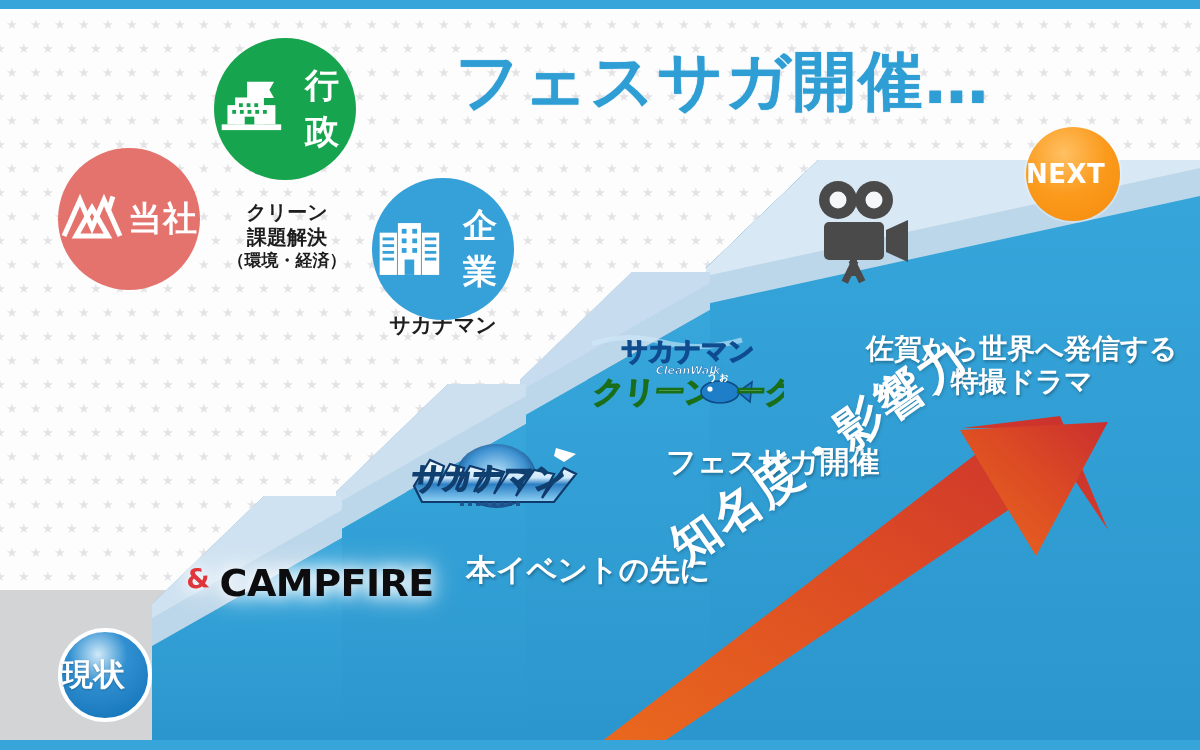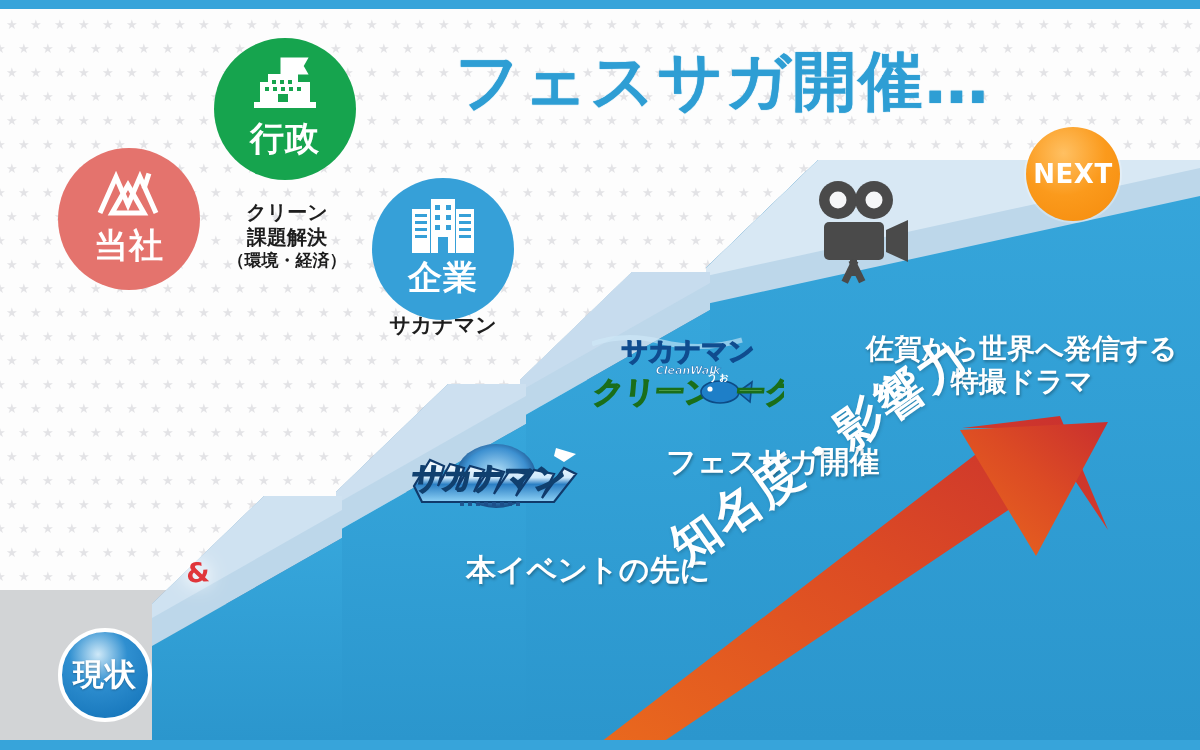--- a/index.html
+++ b/index.html
@@ -35,21 +35,21 @@
     letter-spacing:2px; white-space:nowrap;
     text-shadow:0 0 1px #2e9ed4;
   }
 
   
   .stairs { position:absolute; left:0; top:0; width:1200px; height:750px; z-index:5; }
 
   
   .circ {
     position:absolute; border-radius:50%; z-index:45;
-    display:flex; flex-direction:column; align-items:center; justify-content:center;
+    display:flex; flex-direction:row; align-items:center; justify-content:flex-start;
     color:#fff; text-align:center;
   }
   .circ .cap { font-size:34px; font-weight:bold; letter-spacing:1px; }
 
   .c-company { left:58px;  top:148px; width:142px; height:142px; background:#e4736d; }
   .c-gov     { left:214px; top:38px;  width:142px; height:142px; background:#16a44e; }
   .c-corp    { left:372px; top:178px; width:142px; height:142px; background:#36a0d8; }
 
   .c-next {
     left:1026px; top:127px; width:94px; height:94px;
@@ -1893,20 +1893,21 @@
   <div class="step-cap sc3">
     <div>フェスサガ開催</div>
   </div>
   <div class="step-cap sc4">
     <div>佐賀から世界へ発信する</div>
     <div style="text-align:center">特撮ドラマ</div>
   </div>
 
   <div class="campfire">
     <span class="mark">&amp;</span>
+    <span class="word">CAMPFIRE</span>
   </div>
 
   <div class="logo1">
     <svg width="180" height="76" viewBox="0 0 180 76">
       <defs>
         <linearGradient id="metal" x1="0" y1="0" x2="0" y2="1">
           <stop offset="0%" stop-color="#ffffff"></stop>
             <stop offset="42%" stop-color="#cfe9fb"></stop>
           <stop offset="58%" stop-color="#2b7fc4"></stop>
             <stop offset="100%" stop-color="#8fd2f6"></stop>

